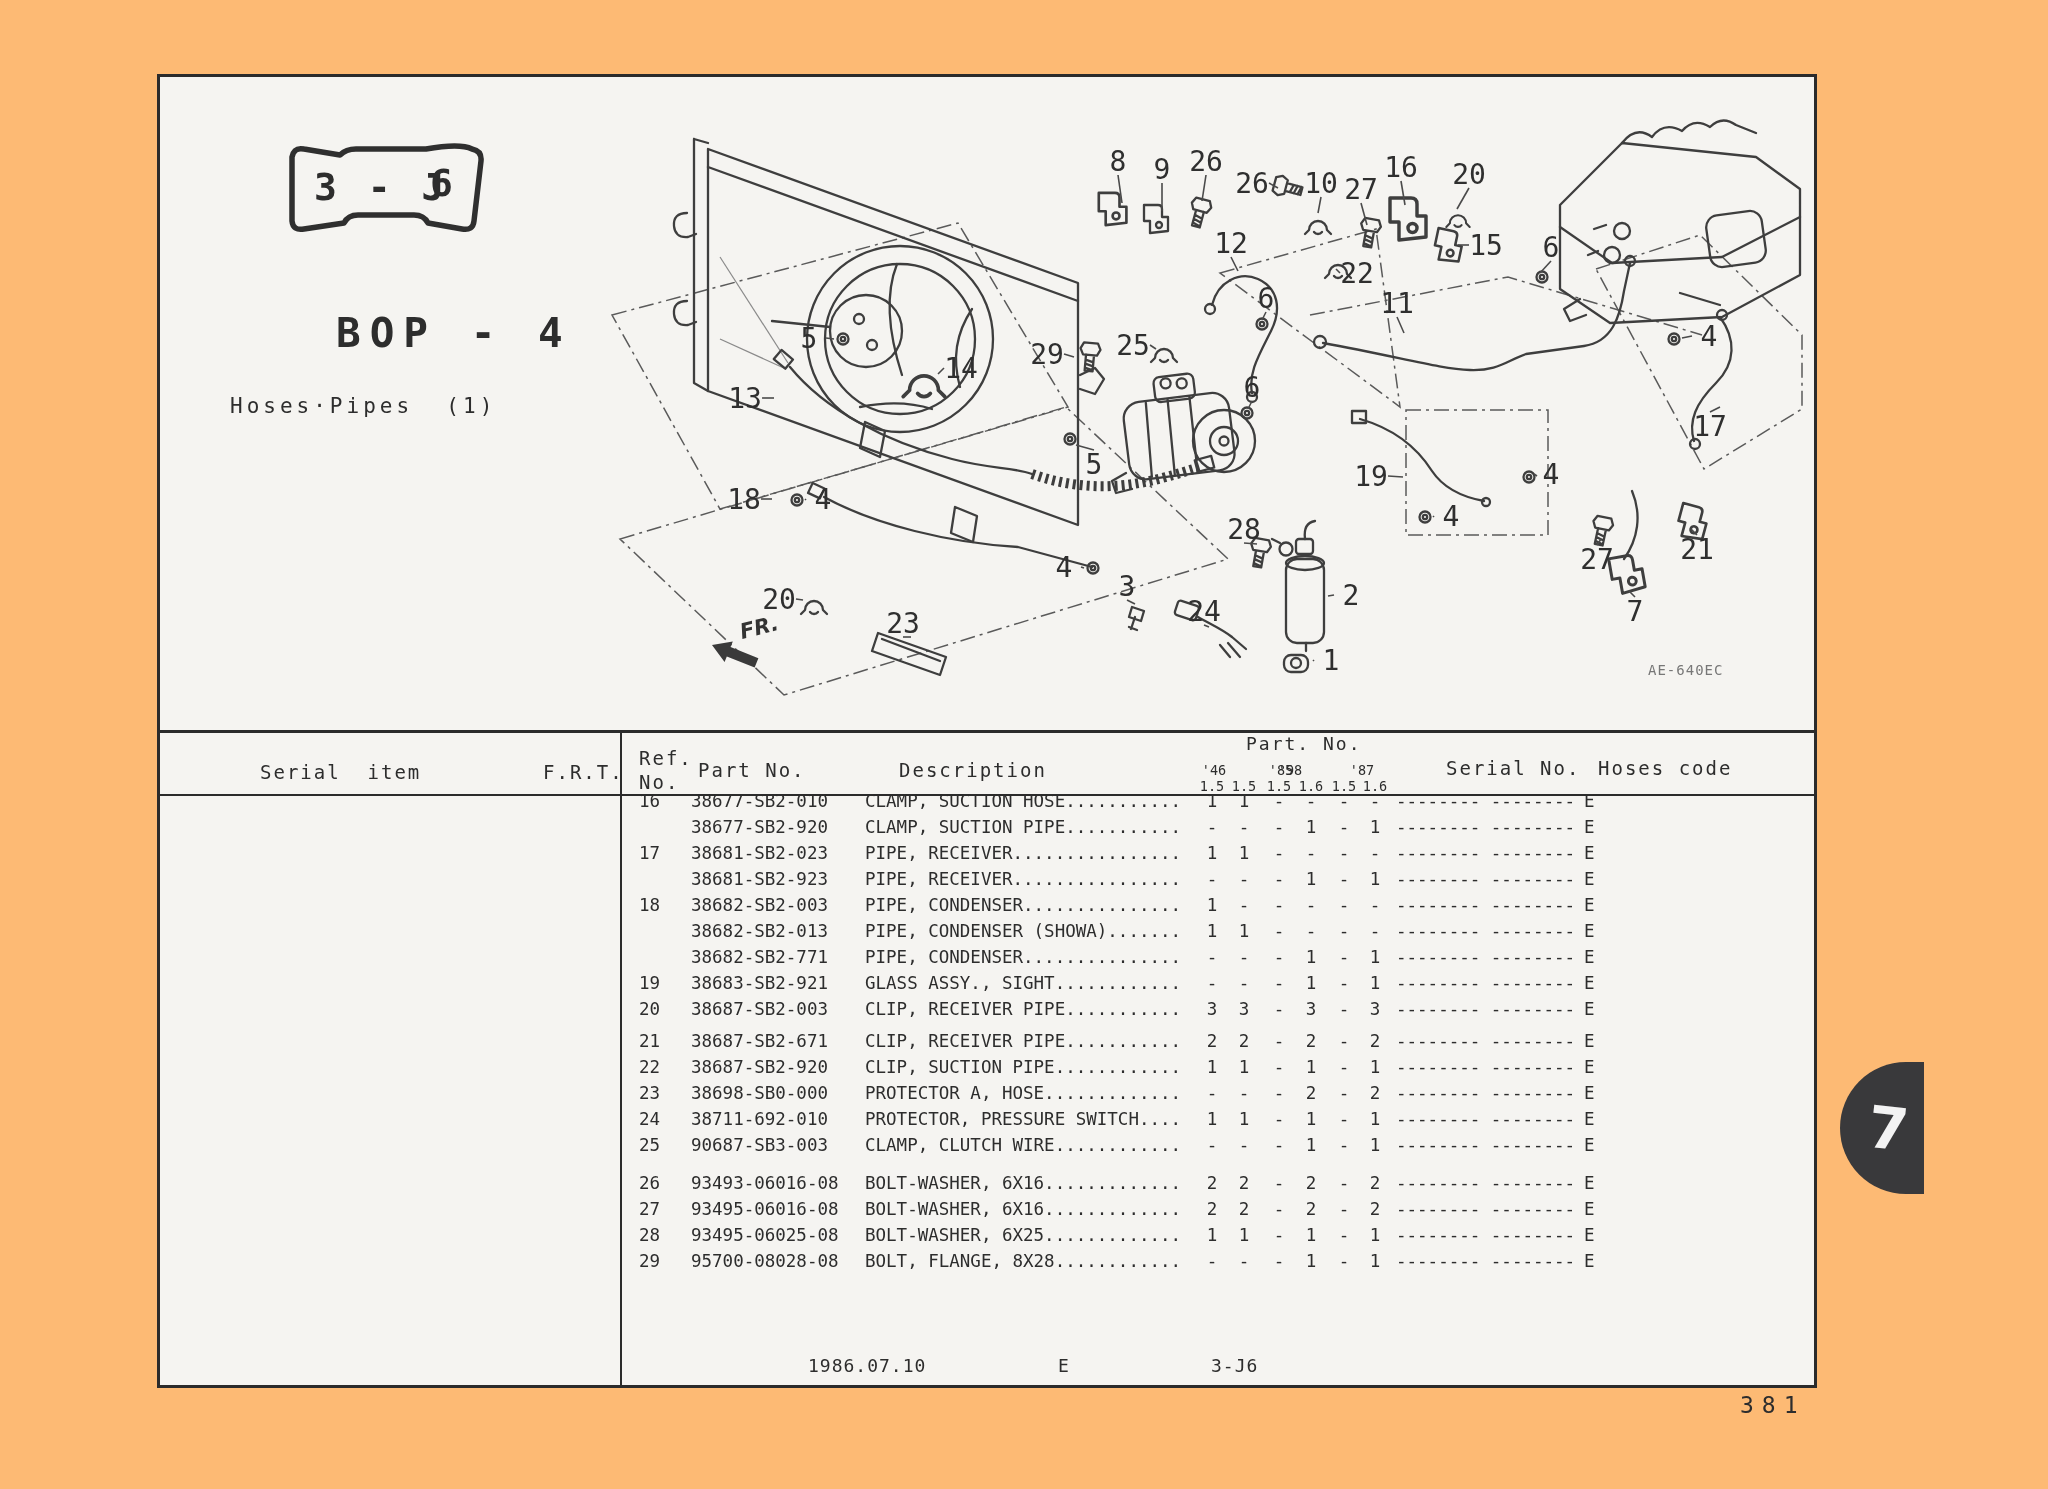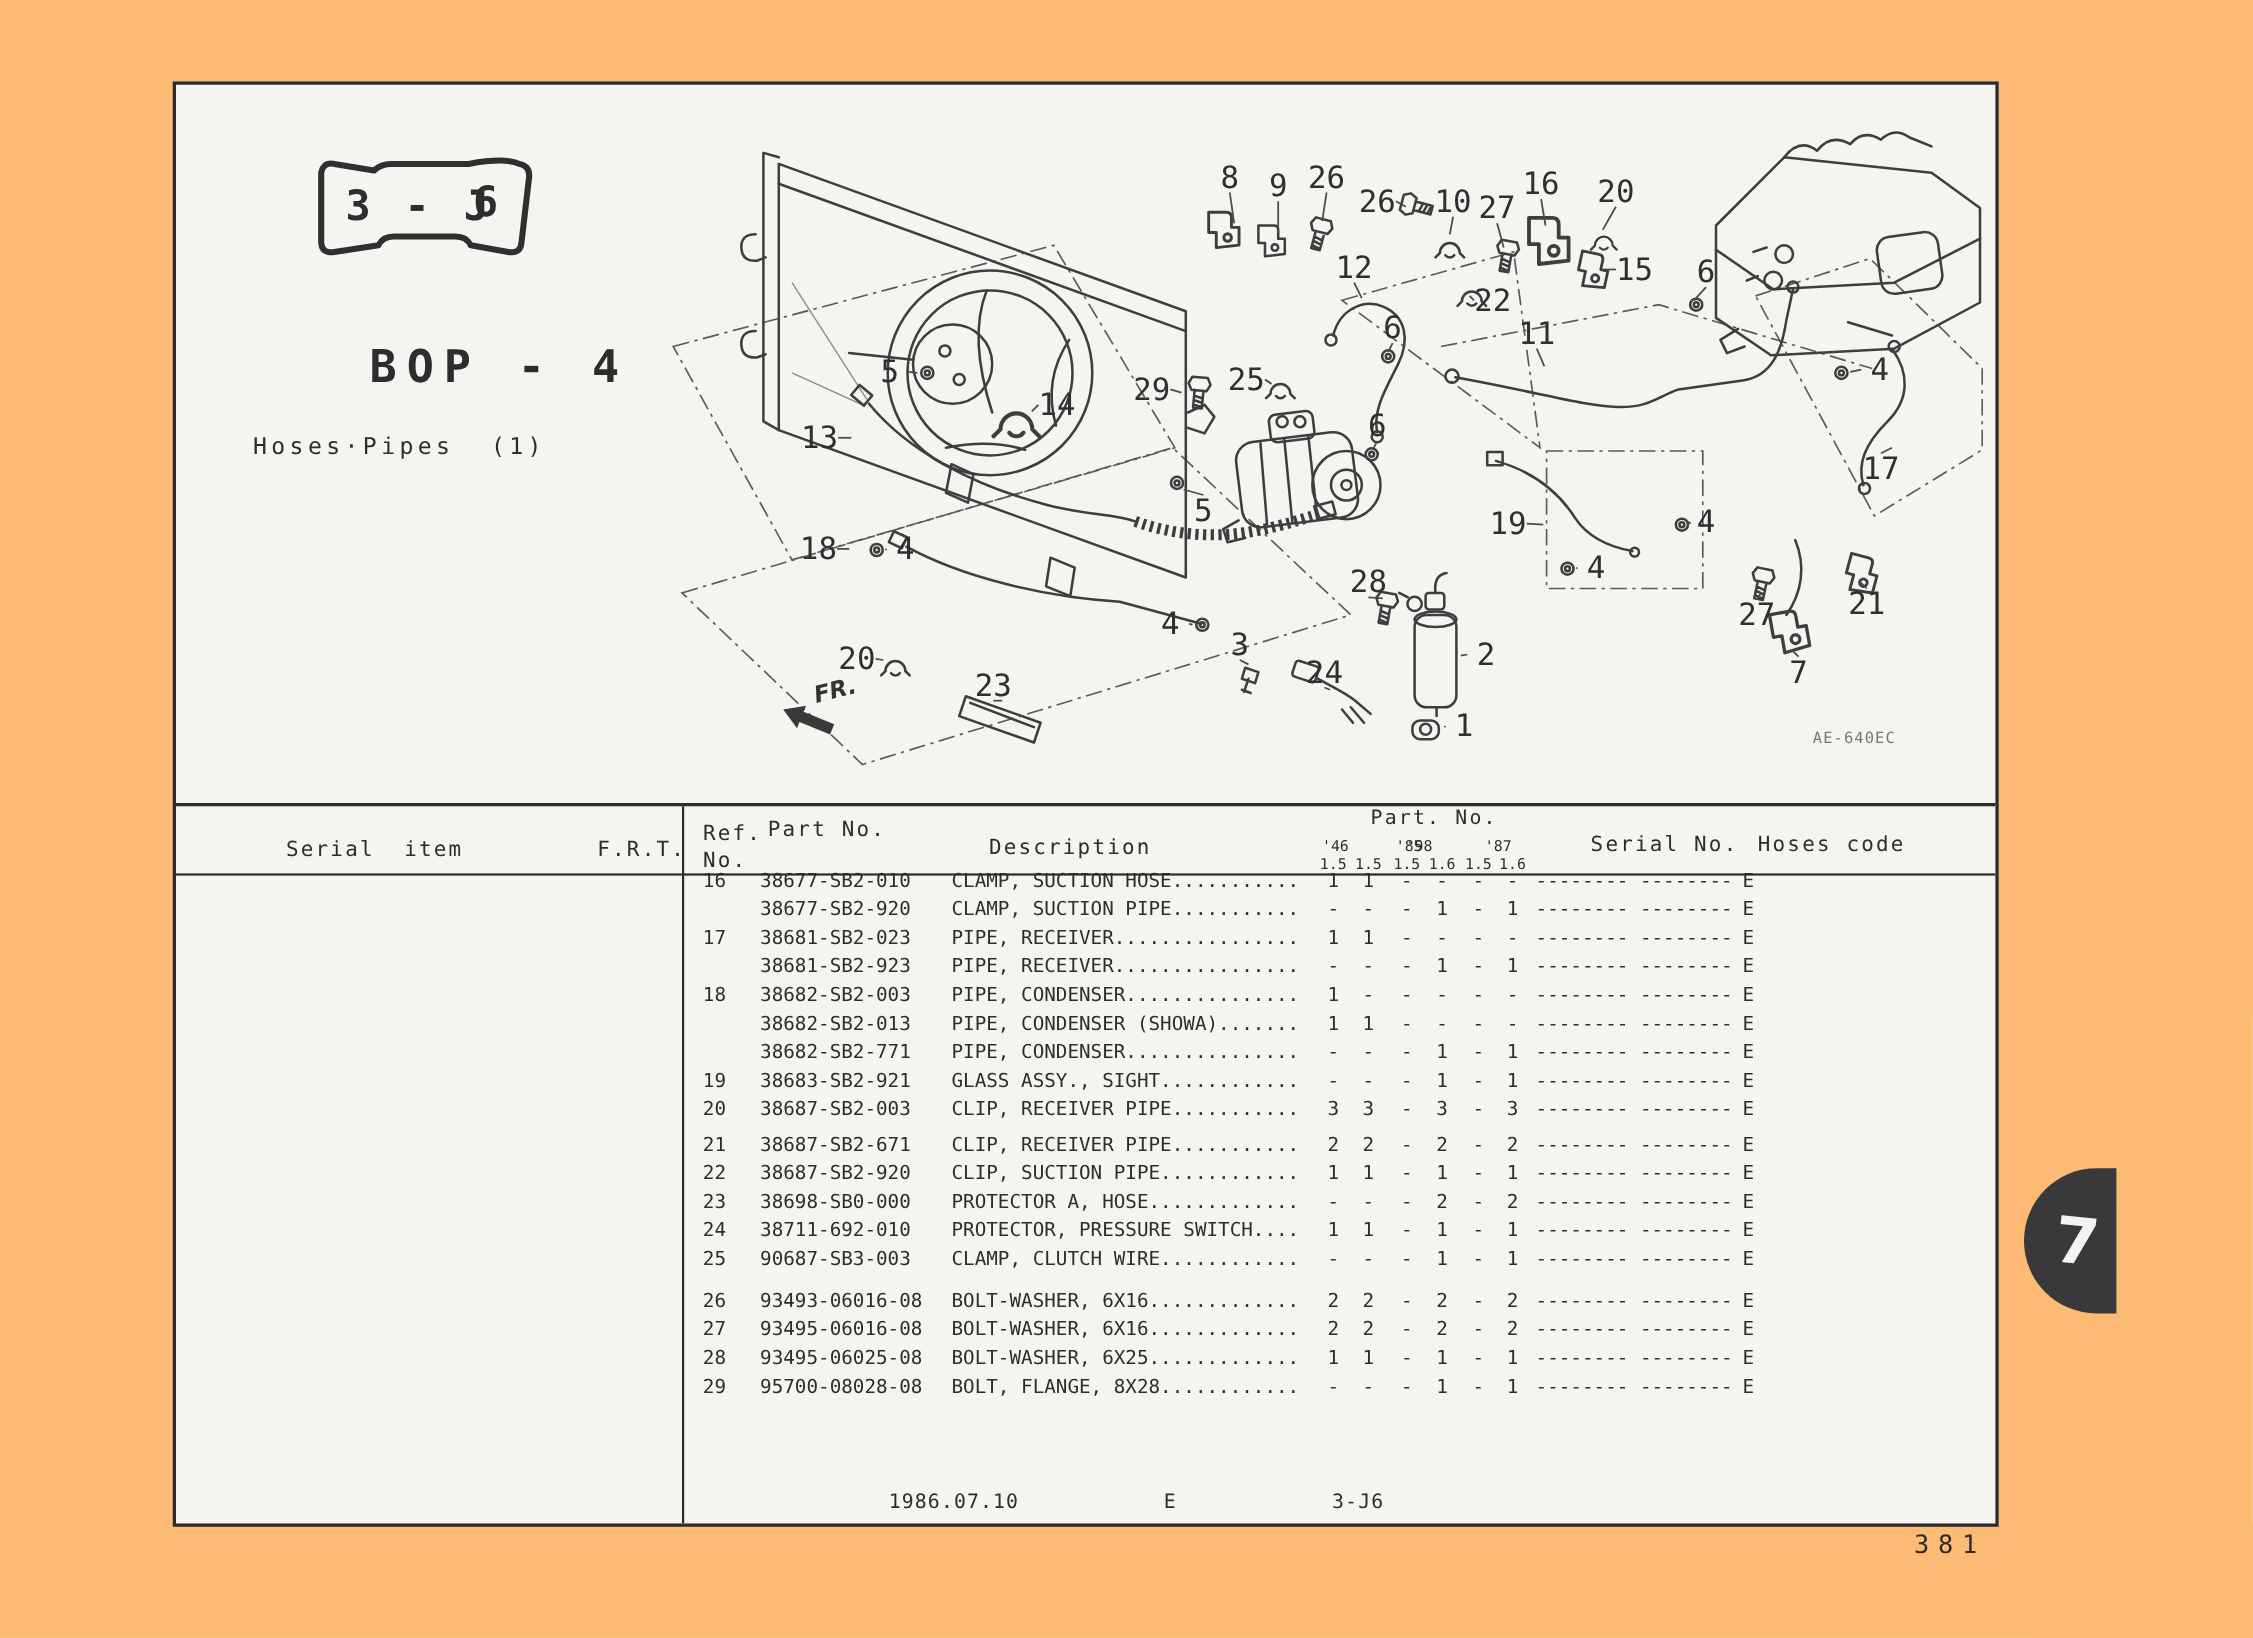--- a/index.html
+++ b/index.html
@@ -28,21 +28,21 @@
   .fillarrow{fill:#3a3a3a;}
   
   .tsec{position:absolute;left:0;top:653px;right:0;bottom:0;border-top:3px solid #2b2b2b;}
   .vline{position:absolute;left:460px;top:0;bottom:0;border-left:2.5px solid #2b2b2b;}
   .hline{position:absolute;left:0;right:0;top:61px;border-top:2.5px solid #2b2b2b;}
   .hc{position:absolute;font-size:19px;letter-spacing:2px;white-space:pre;}
   .h-service{left:100px;top:28px;}
   .h-frt{left:383px;top:28px;}
   .h-ref{left:479px;top:14px;}
   .h-ref2{left:479px;top:38px;}
-  .h-part{left:538px;top:10px;}
+  .h-part{left:538px;top:26px;}
   .h-desc{left:739px;top:26px;}
   .h-reqd{left:1086px;top:0px;font-size:18px;}
   .h-serial{left:1286px;top:24px;}
   .h-area{left:1438px;top:24px;}
   .yx{position:absolute;top:29px;font-size:13.5px;transform:translateX(-50%);white-space:pre;}
   .sx{position:absolute;top:45px;font-size:13.5px;transform:translateX(-50%);white-space:pre;}
   .prow{position:absolute;left:0;width:100%;height:25px;font-size:17.5px;white-space:pre;}
   .prow span{position:absolute;top:0;}
   .c-ref{left:470px;width:30px;text-align:right;}
   .c-part{left:531px;}

